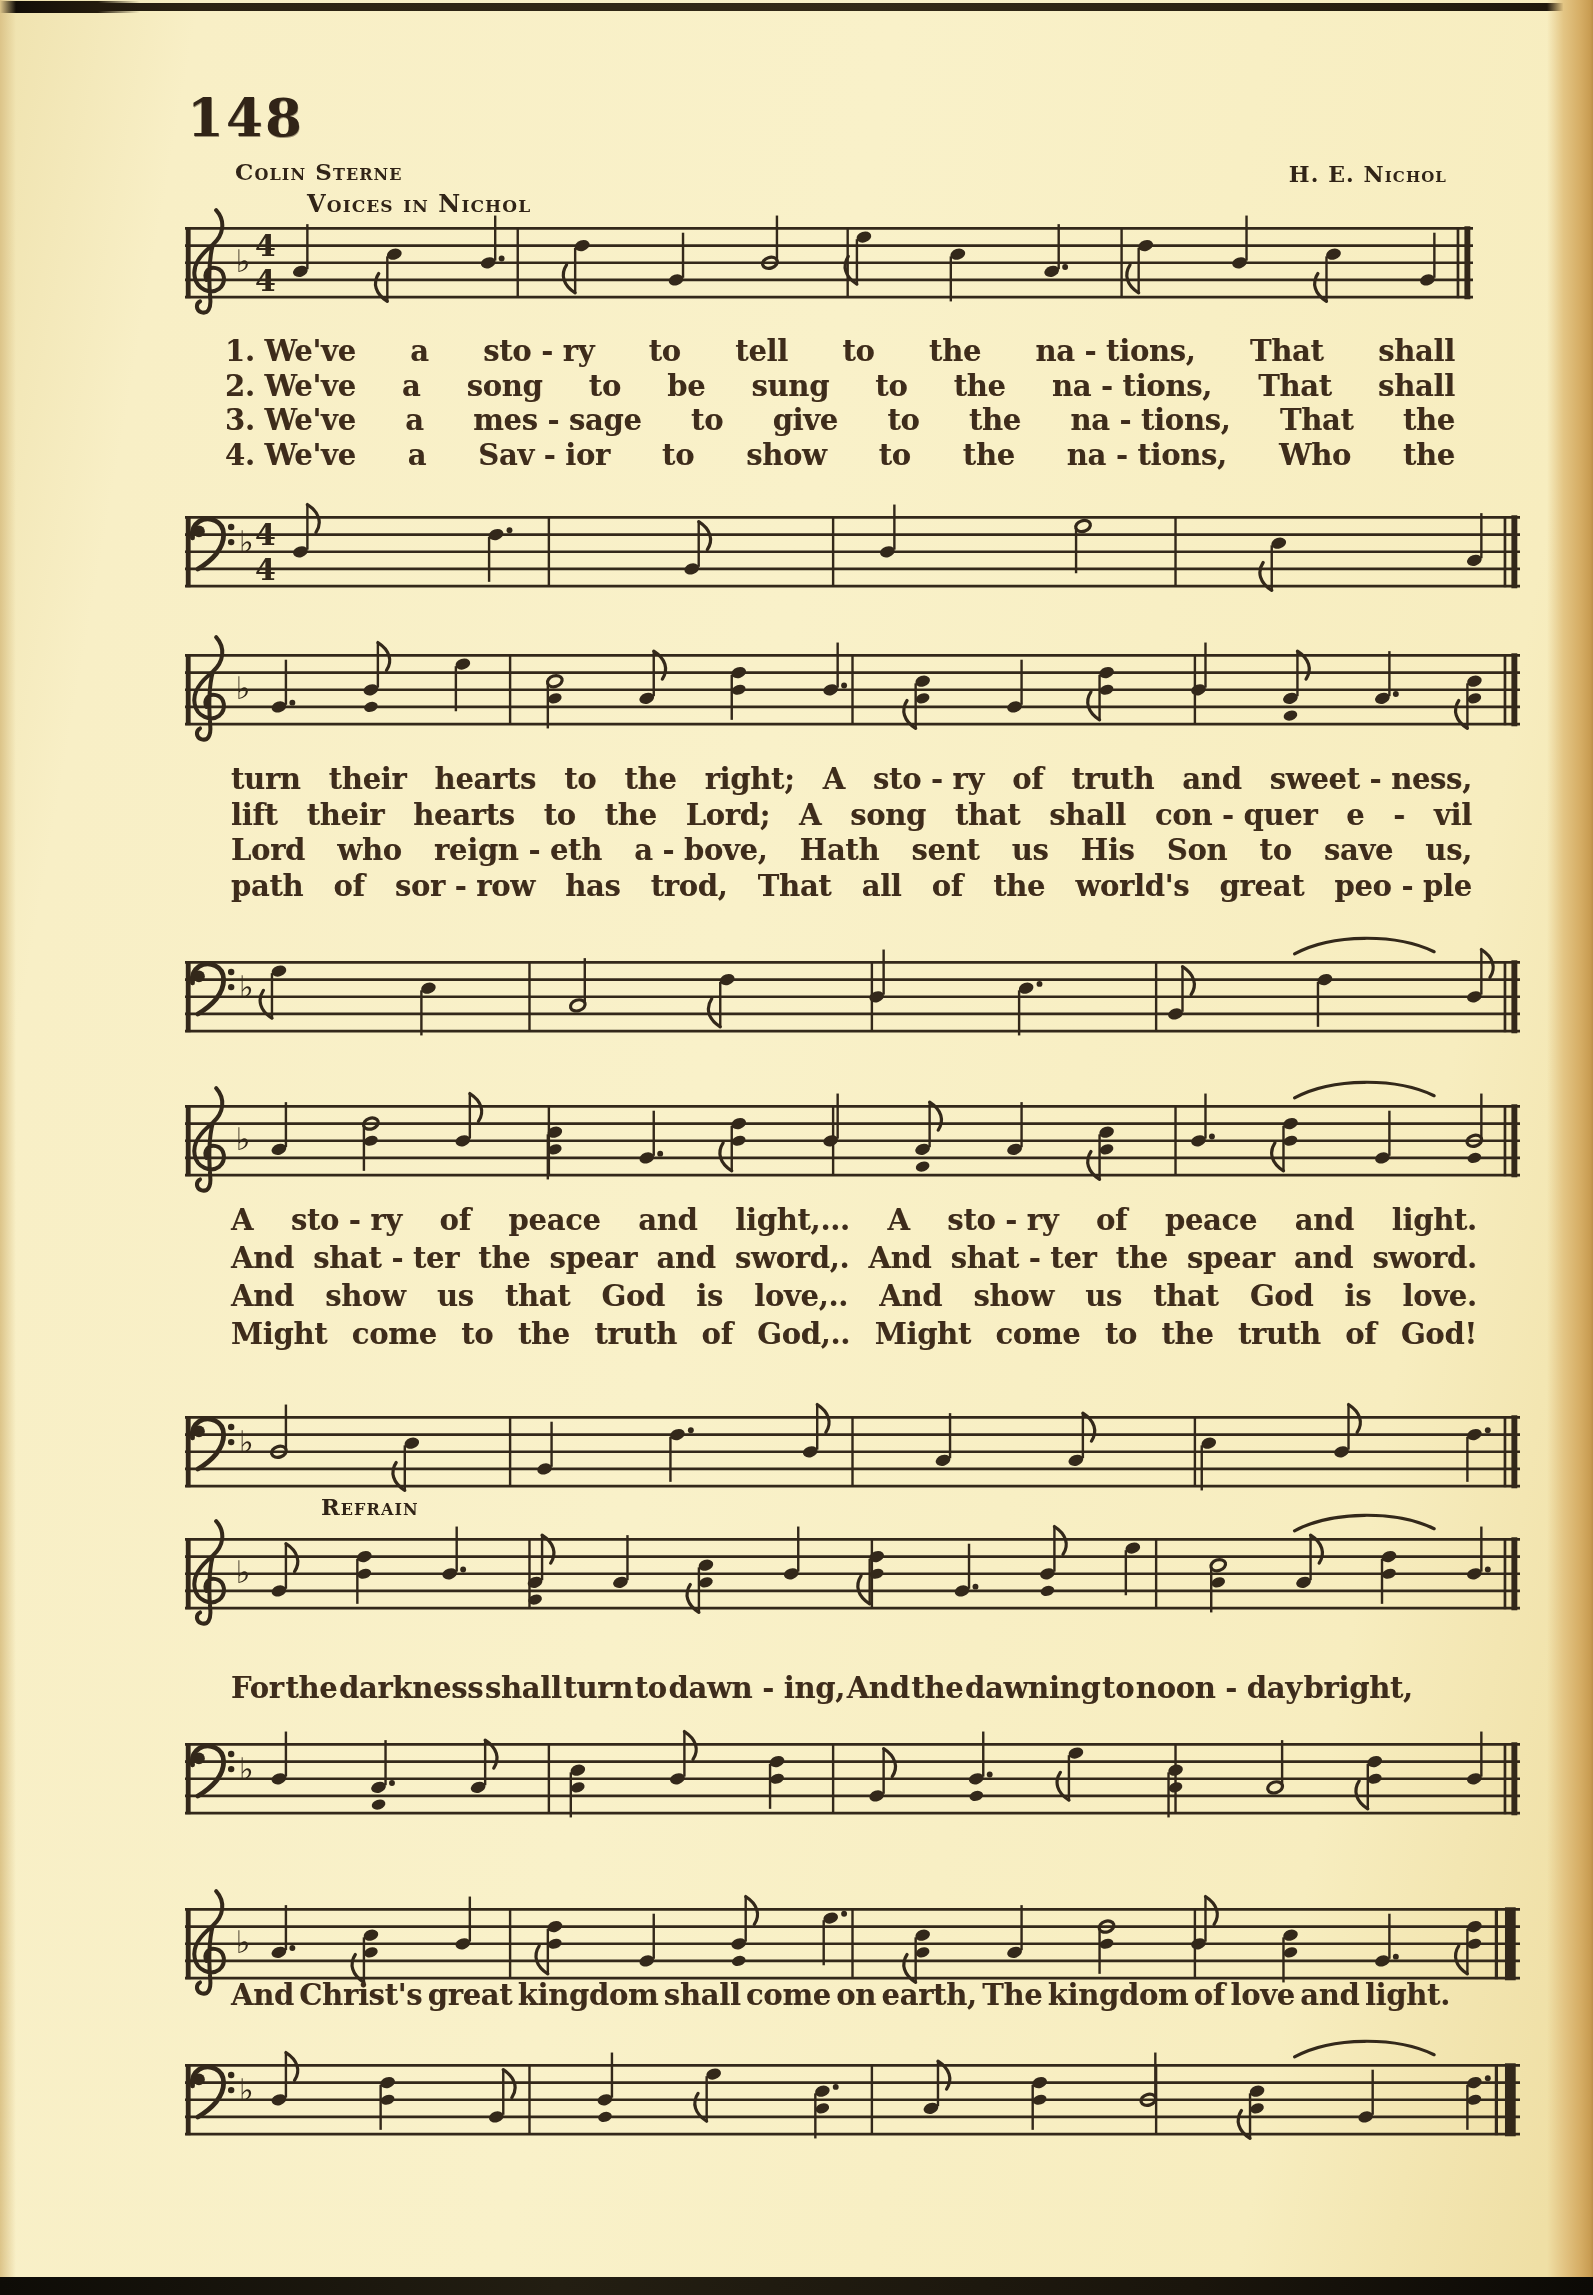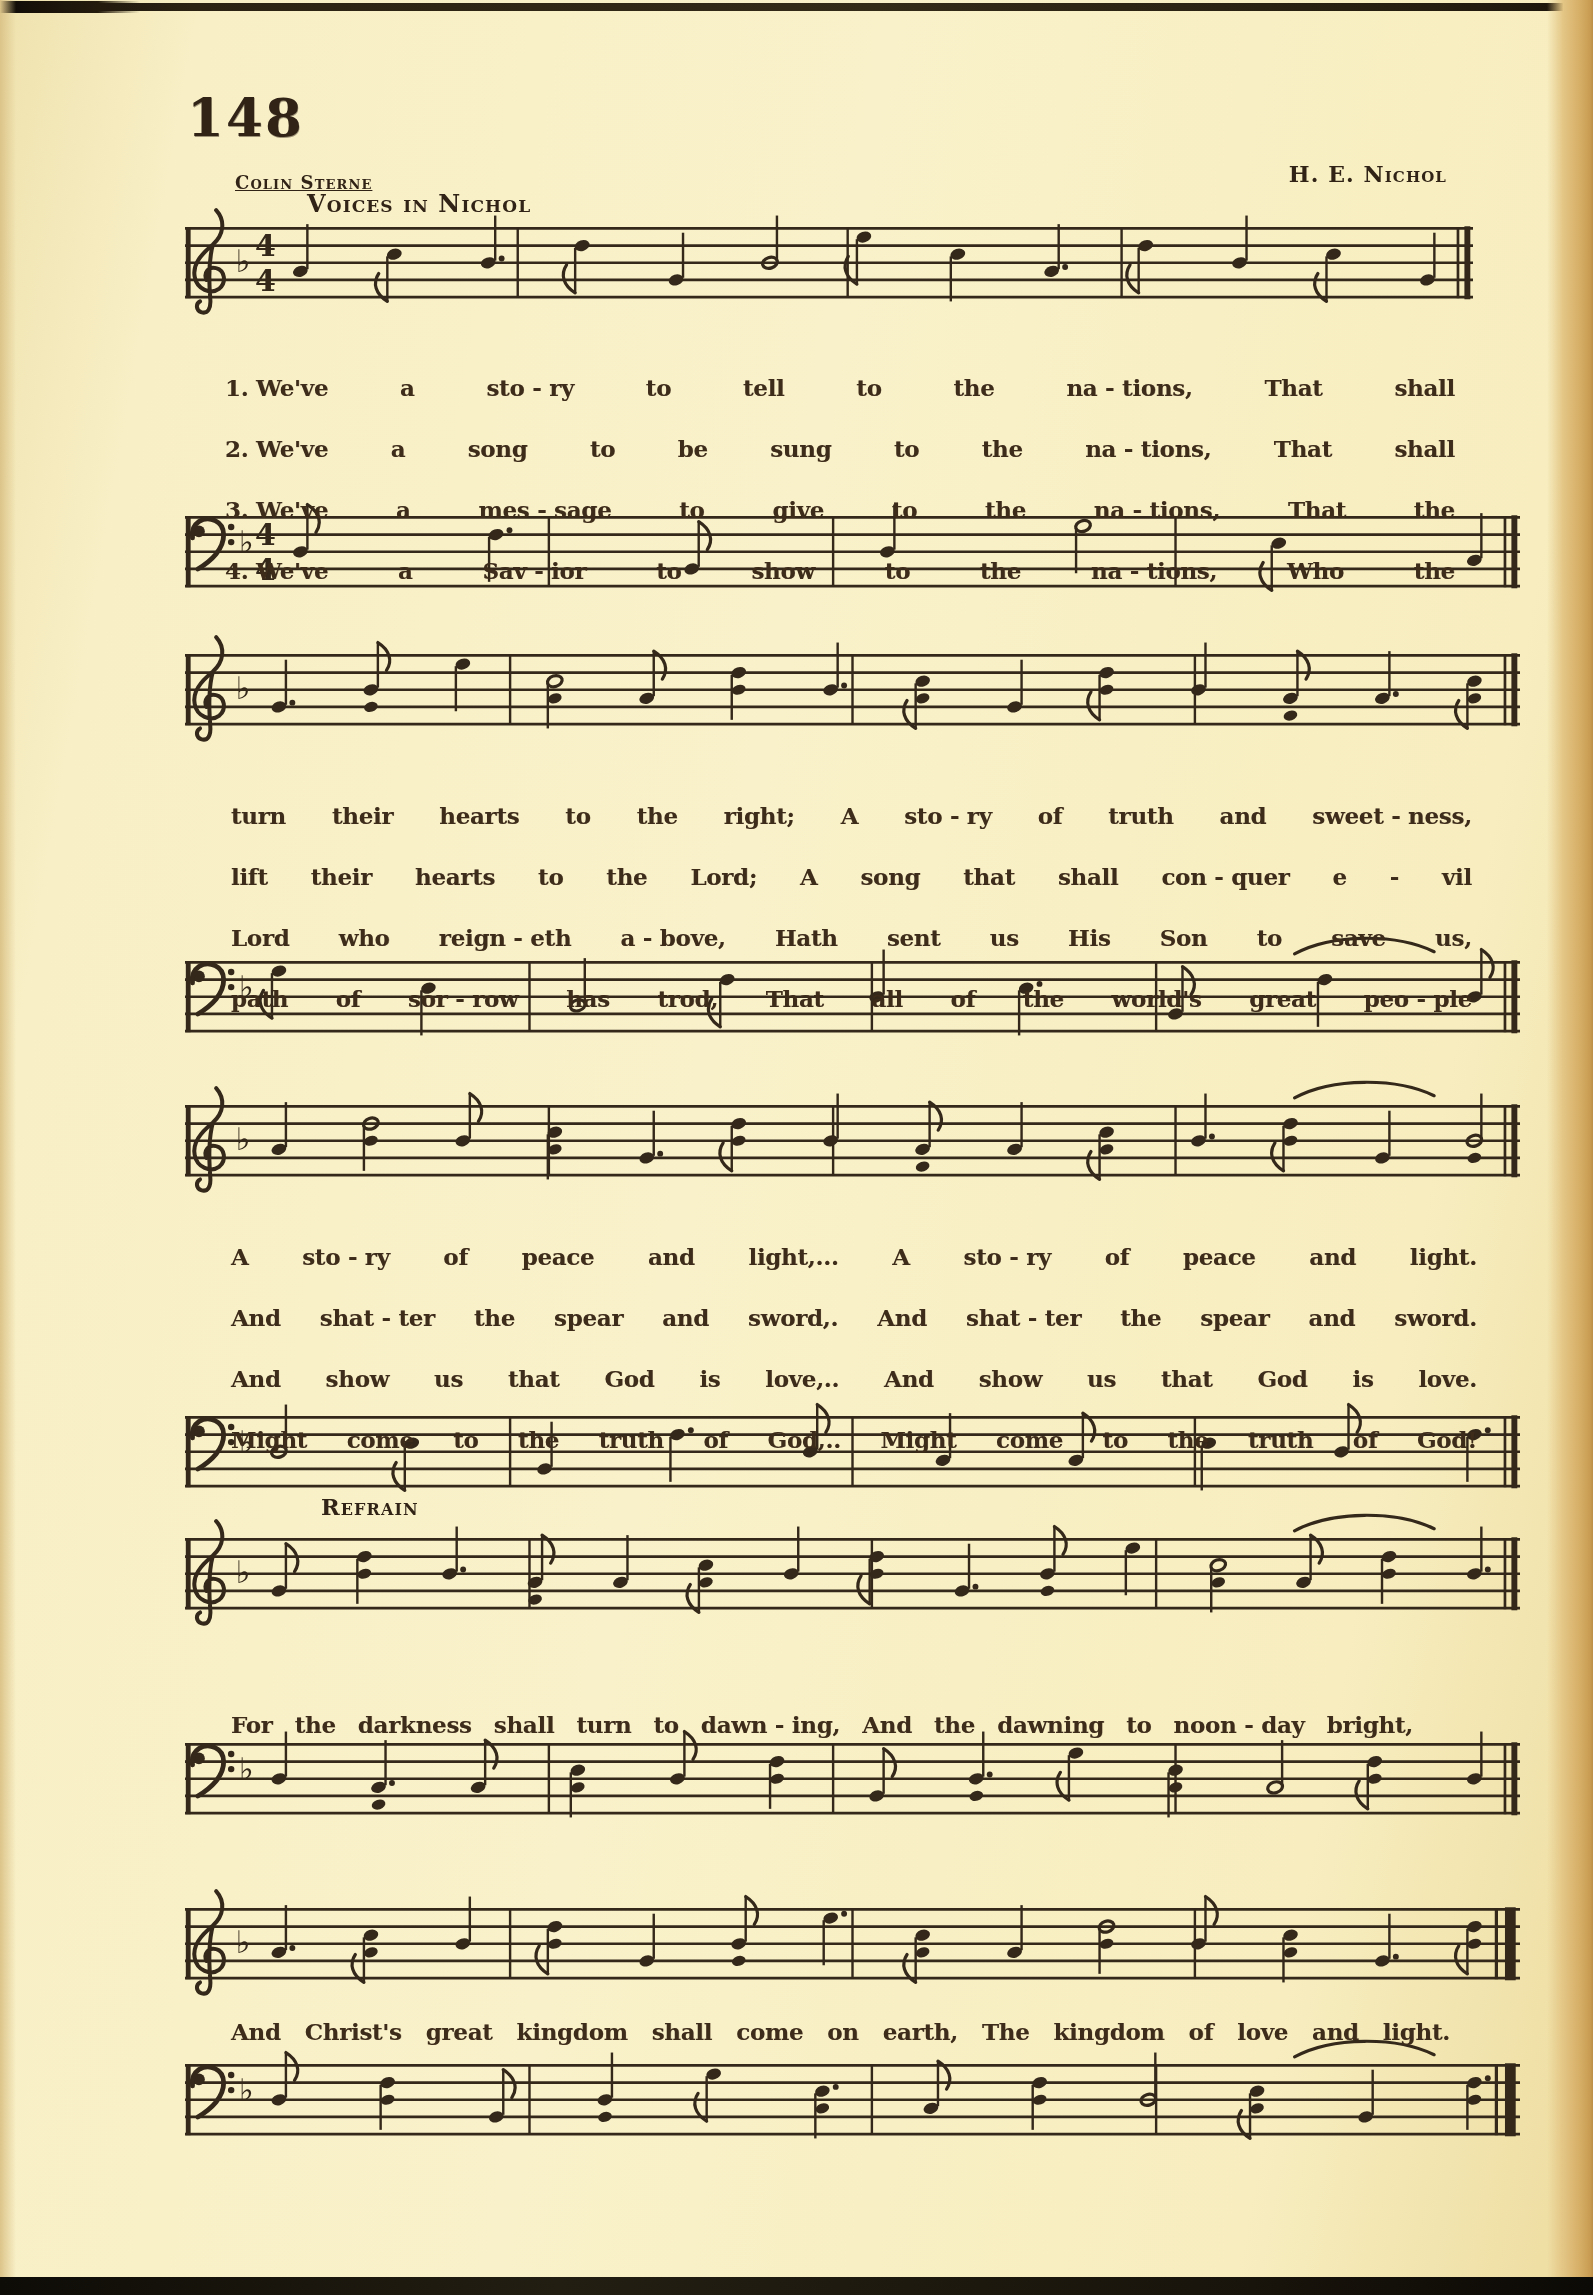--- a/index.html
+++ b/index.html
@@ -23,32 +23,32 @@
   .edge-right{position:absolute;top:0;left:1547px;width:47px;height:100%;
     background:linear-gradient(to right,rgba(214,178,106,0),#e3c584 35%,#d6ae66 70%,#c89c52 92%,#b68a43);}
   .edge-left{position:absolute;top:0;left:0;width:16px;height:100%;
     background:linear-gradient(to right,#dcc489,rgba(220,196,137,0));}
 
   .hdr-number{position:absolute;left:187px;top:86px;font-size:53px;font-weight:bold;
     letter-spacing:2.1px;text-shadow:0.5px 0.5px 0 rgba(49,36,23,.45);}
   .hdr-title{position:absolute;left:0;top:85px;width:1593px;text-align:center;text-indent:81px;
     font-size:49px;font-weight:bold;letter-spacing:0.5px;text-shadow:0.5px 0.5px 0 rgba(49,36,23,.4);}
   .sc{font-variant:small-caps;font-weight:bold;}
-  .credit-left{position:absolute;left:235px;top:172px;font-size:18px;letter-spacing:1.1px;text-decoration:underline;}
+  .credit-left{position:absolute;left:235px;top:158px;font-size:23px;letter-spacing:1.1px;}
   .credit-right{position:absolute;right:146px;top:161px;font-size:22px;letter-spacing:1.1px;}
   .voices{position:absolute;left:307px;top:189px;font-size:24px;letter-spacing:1.1px;}
   .refrain-label{position:absolute;left:321px;top:1494px;font-size:22.5px;letter-spacing:1.1px;}
 
   .staff{position:absolute;}
   .staff svg{display:block;}
 
   .lyric-block{position:absolute;color:#3e2c1b;font-weight:bold;}
   .lyric-row{display:flex;justify-content:space-between;align-items:baseline;
-    font-size:23px;line-height:25px;letter-spacing:-0.3px;white-space:nowrap;
-    text-shadow:0.3px 0.3px 0 rgba(62,44,27,.35);margin-top:36px;}
+    font-size:29px;line-height:25px;letter-spacing:-0.3px;white-space:nowrap;
+    text-shadow:0.3px 0.3px 0 rgba(62,44,27,.35);}
   .lb-verses  .lyric-row{margin-bottom:9.7px;}
   .lb-mid     .lyric-row{margin-bottom:10.7px;}
   .lb-answers .lyric-row{margin-bottom:13px;}
 </style>
 </head>
 <body>
 
 <div class="page">
 
   <div class="edge-top"></div>

